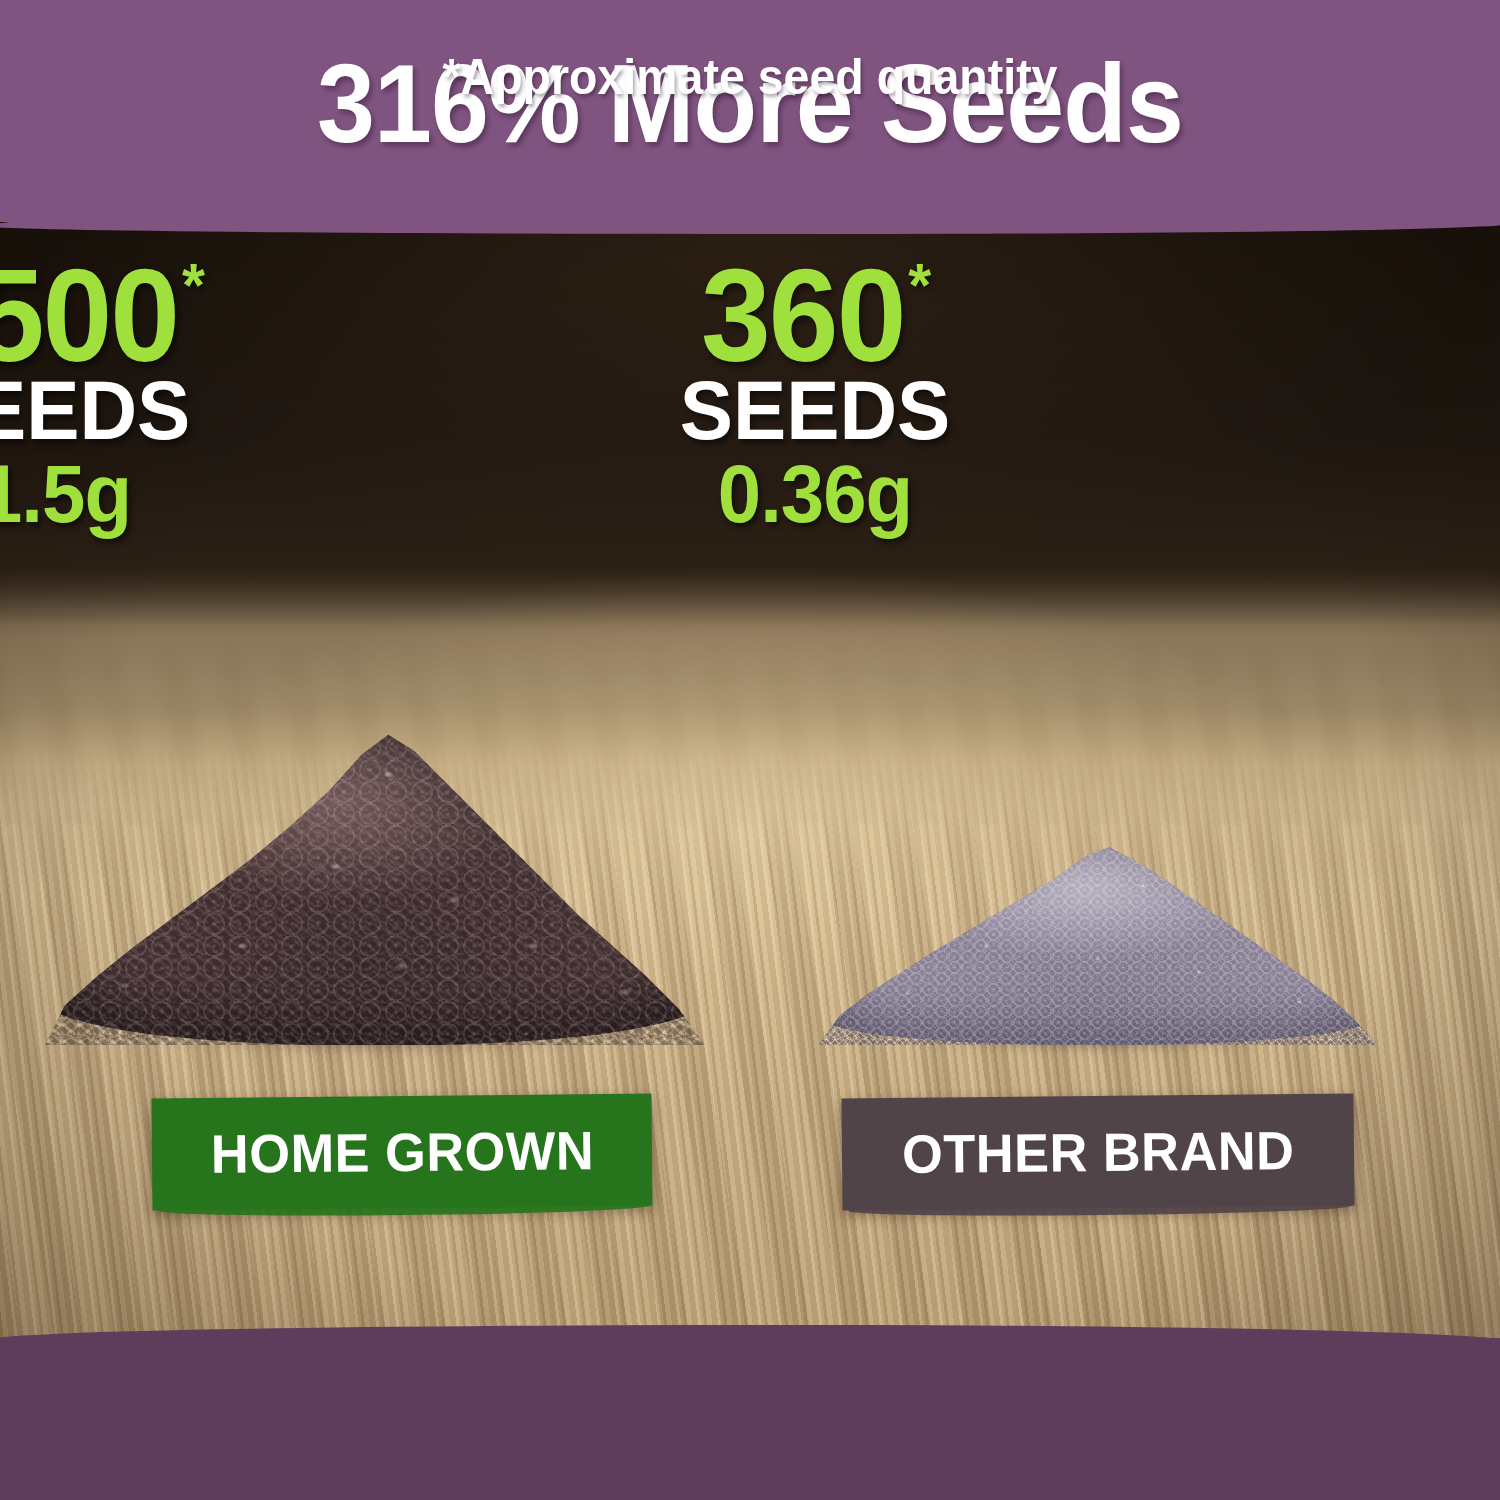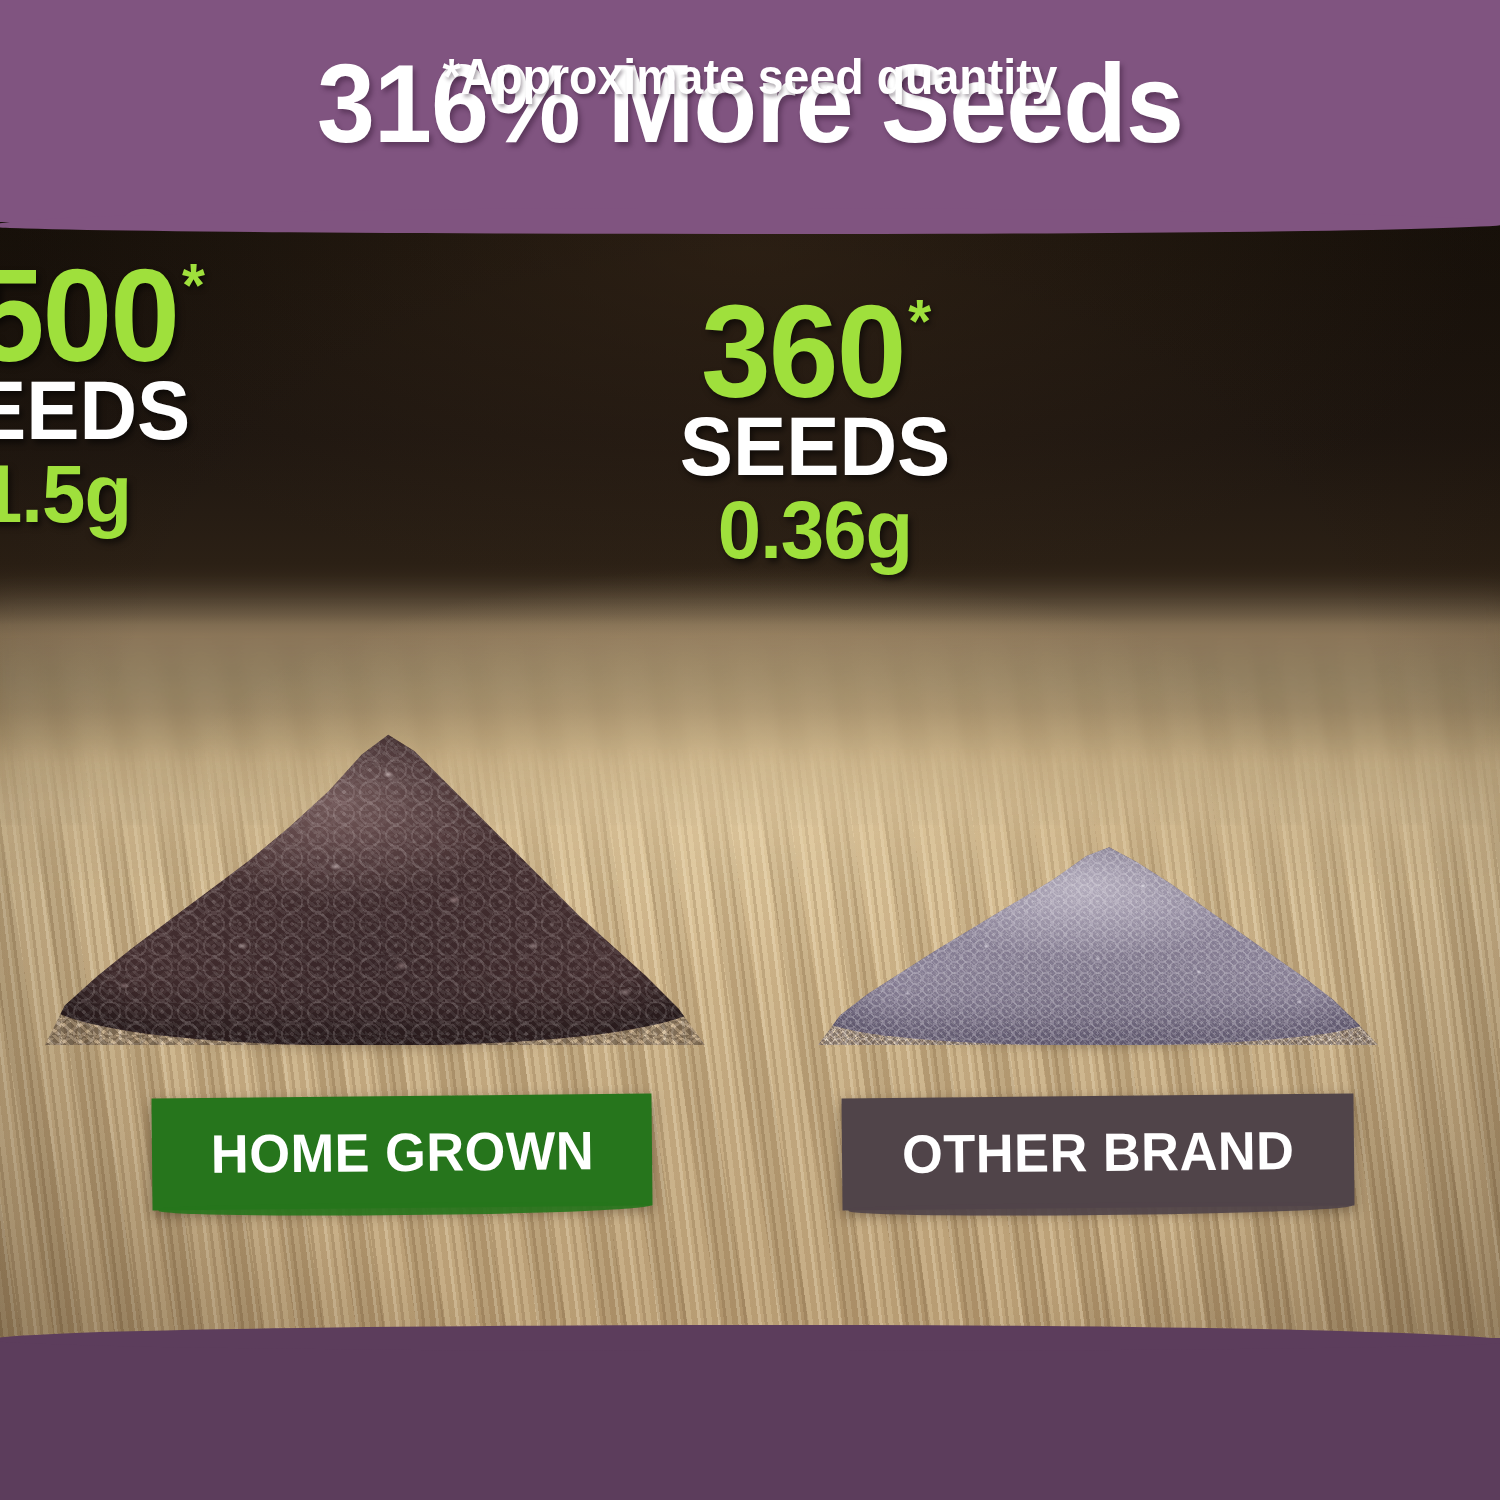--- a/index.html
+++ b/index.html
@@ -228,21 +228,21 @@
     font-size: 82px;
     line-height: 1;
     letter-spacing: -1px;
     transform: scaleX(0.95);
     margin-top: 4px;
     text-shadow: 3px 4px 7px rgba(0,0,0,0.55);
   }
 
   
   .stat-col.left  { transform: translateX(-320px); }
-  .stat-col.right { transform: translateX(-310px); margin-top: 36px; }
+  .stat-col.right { transform: translateX(-310px); }
 
   
   .pile {
     position: absolute;
     z-index: 20;
   }
   .pile .cone {
     position: absolute;
     inset: 0;
   }

